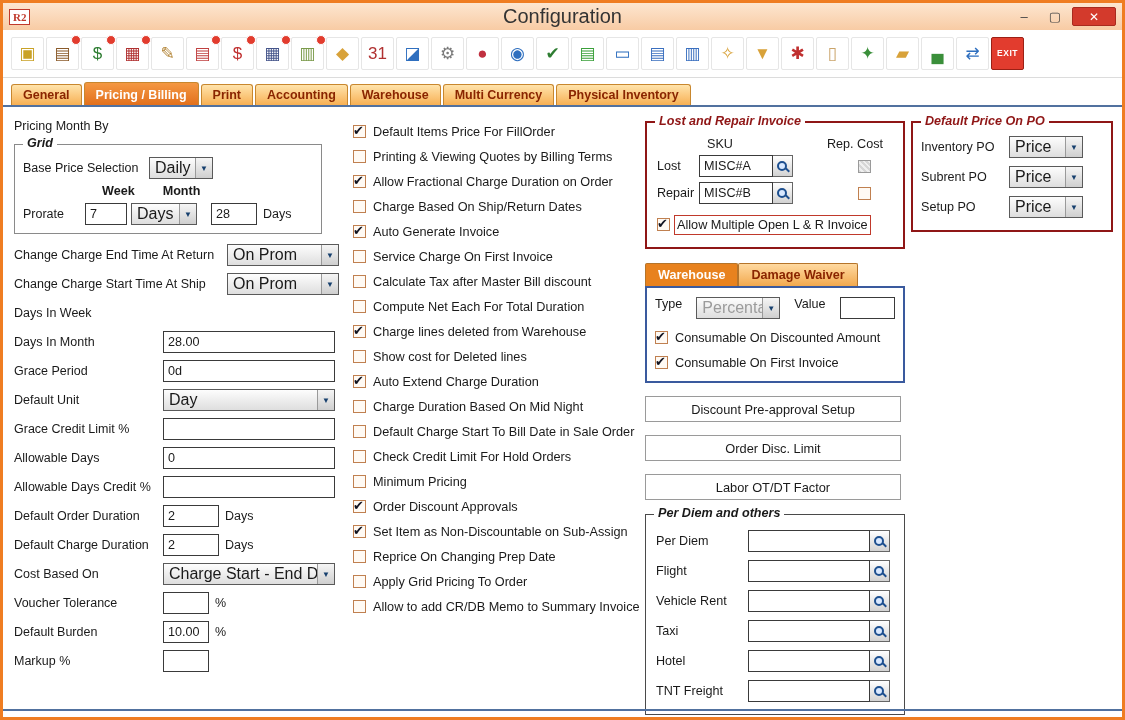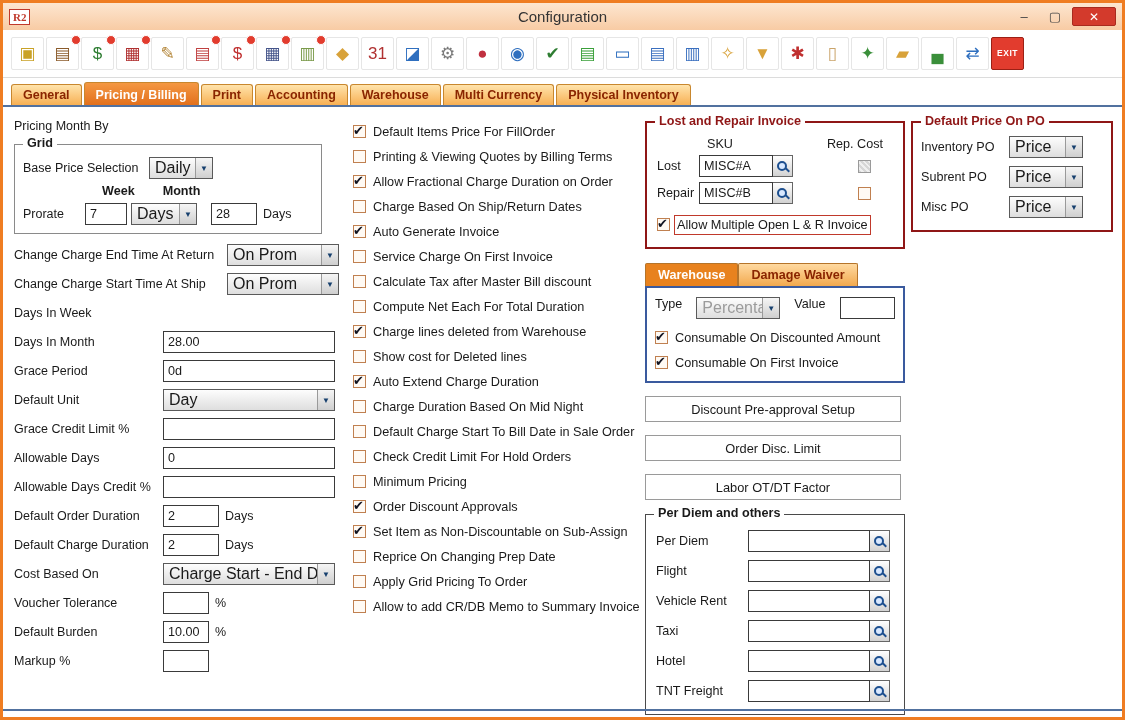--- a/index.html
+++ b/index.html
@@ -3,21 +3,21 @@
 <meta charset="utf-8">
 <style>
   * { box-sizing: border-box; margin: 0; padding: 0; }
   html,body { width:1125px; height:720px; }
   body { font-family:"Liberation Sans",sans-serif; font-size:13px; color:#1a1a1a; background:#9a9a9a; }
   .window { position:relative; width:1125px; height:720px; border:3px solid #ef7d22; background:#fff; overflow:hidden; }
 
   
   .titlebar { height:27px; background:linear-gradient(#fde6d0,#f8cba4); display:flex; align-items:center; padding:0 6px; position:relative; }
   .app-icon { font:bold 11px "Liberation Serif",serif; color:#c0392b; border:1px solid #c0392b; background:#fff; padding:0 3px; height:16px; display:flex; align-items:center; z-index:2; }
-  .title { position:absolute; left:0; right:0; text-align:center; font-size:15px; color:#333; }
+  .title { position:absolute; left:0; right:0; text-align:center; font-size:20px; color:#333; }
   .win-controls { margin-left:auto; display:flex; align-items:center; gap:3px; z-index:2; }
   .wc { width:28px; height:19px; display:flex; align-items:center; justify-content:center; font-size:13px; color:#444; cursor:pointer; }
   .wc.close { width:44px; background:#d33a2c; border:1px solid #a82a1e; border-radius:2px; color:#fff; font-size:12px; }
 
   
   .toolbar { display:flex; gap:2px; padding:7px 8px; background:#fff; border-bottom:1px solid #dcdcdc; height:48px; }
   .tool { position:relative; width:33px; height:33px; border:1px solid #e6e6e6; border-radius:2px; background:#fff; display:flex; align-items:center; justify-content:center; cursor:pointer; }
   .tool .glyph { font-size:17px; line-height:1; }
   .tool .badge-dot { display:none; position:absolute; top:-3px; right:-3px; width:10px; height:10px; border-radius:50%; background:#e23c2e; border:1px solid #fff; }
   .tool.badge .badge-dot { display:block; }
@@ -40,21 +40,21 @@
   .mag::before { content:""; position:absolute; left:1px; top:1px; width:6px; height:6px; border:2px solid #1d4f8f; border-radius:50%; background:#d8e8ff; }
   .mag::after { content:""; position:absolute; left:9px; top:9px; width:5px; height:2px; background:#1d4f8f; transform:rotate(45deg); }
 
   .cb { display:flex; align-items:center; gap:7px; height:25px; cursor:pointer; }
   .box { width:13px; height:13px; flex:0 0 13px; border:1px solid #c08050; background:#fffaf4; position:relative; }
   .cb.checked > .box::after { content:"✔"; position:absolute; left:-1px; top:-3px; font-size:13px; color:#10121f; }
   .box.disabled { background:repeating-linear-gradient(45deg,#d6d6d6 0 2px,#efefef 2px 4px); border-color:#9a9a9a; }
   .cbl { font-size:12.7px; white-space:nowrap; }
 
   .groupbox { position:relative; border:1px solid #8a8a8a; background:#fff; }
-  .gb-title { position:absolute; top:-9px; left:8px; background:#fff; padding:0 4px; font-weight:bold; font-size:12.6px; }
+  .gb-title { position:absolute; top:-9px; left:8px; background:#fff; padding:0 4px; font-weight:bold; font-size:12.6px;font-style:italic; }
   .groupbox.red { border:2px solid #8f1616; }
   .gb-title.red { color:#8f1616; }
 
   
   .left-col { position:absolute; left:11px; top:112px; width:332px; }
   .mid-col { position:absolute; left:350px; top:116px; width:288px; }
   .right-col { position:absolute; left:642px; top:118px; width:262px; }
   .fr-col { position:absolute; left:908px; top:118px; width:206px; }
 
   
@@ -629,21 +629,21 @@
           </span>
         </div>
           <div class="po-row">
           <span class="po-label">Subrent PO</span>
           <span class="dd w74">
             <span class="ddtxt">Price</span>
             <span class="ddbtn">▼</span>
           </span>
         </div>
           <div class="po-row">
-          <span class="po-label">Misc PO</span>
+          <span class="po-label">Setup PO</span>
           <span class="dd w74">
             <span class="ddtxt">Price</span>
             <span class="ddbtn">▼</span>
           </span>
         </div>
         </div>
     </div>
   </div>
 
   <div class="bottom-line"></div>

